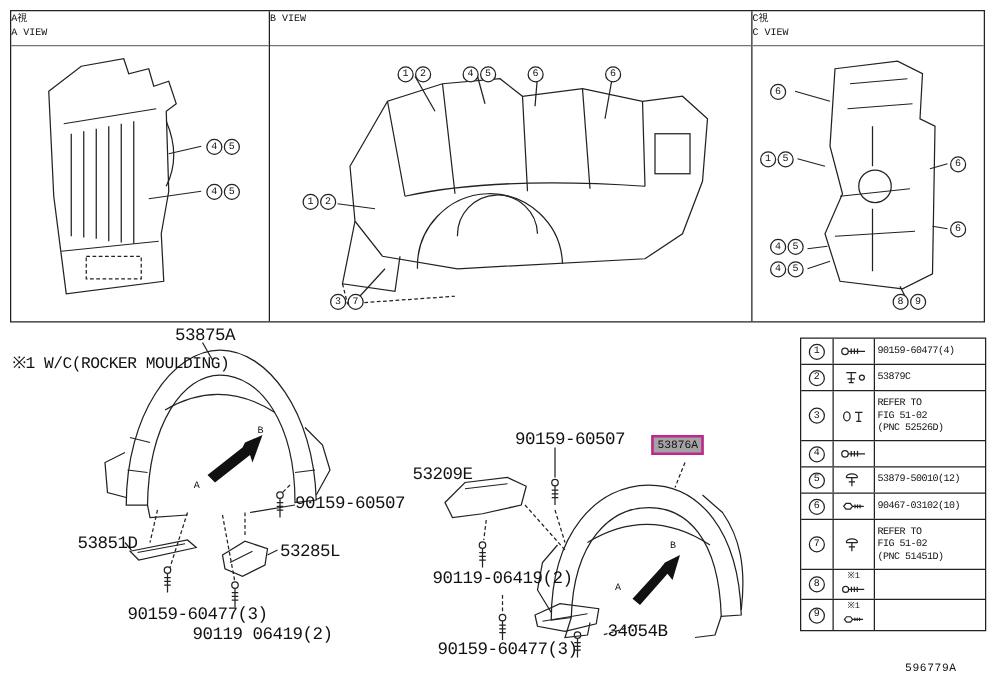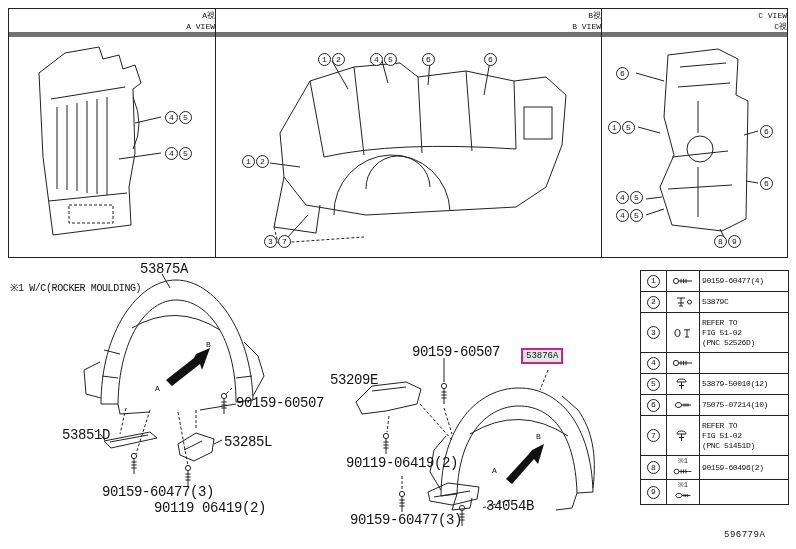--- a/index.html
+++ b/index.html
@@ -5,33 +5,33 @@
   * { margin:0; padding:0; box-sizing:border-box; }
   html,body { background:#fff; }
   body { width:796px; height:549px; font-family:"Liberation Mono","DejaVu Sans Mono",monospace; color:#111; }
   .page { position:relative; width:796px; height:549px; background:#fff; overflow:hidden; }
 
   
   .views { position:absolute; left:8px; top:8px; width:780px; height:250px; border:1px solid #222; display:flex; background:#fff; }
   .panel { position:relative; height:100%; border-right:1px solid #222; }
   .panel:last-child { border-right:none; }
   .panel-a { width:207px; } .panel-b { width:386px; } .panel-c { flex:1; }
-  .vheader { height:28px; border-bottom:5px solid #737373; text-align:right; font-size:8px; line-height:1.35; padding-top:2px; }
+  .vheader { height:28px; border-bottom:1px solid #737373; text-align:left; font-size:8px; line-height:1.35; padding-top:2px; }
   svg.draw { position:absolute; left:0; top:28px; }
 
   .callout { display:inline-flex; align-items:center; justify-content:center; width:13px; height:13px;
              border:1px solid #222; border-radius:50%; font-size:8px; line-height:1; background:#fff; }
   .copair { position:absolute; display:flex; gap:1px; }
 
   
   .bottomart { position:absolute; left:0; top:258px; }
   .lbl { position:absolute; font-size:14px; letter-spacing:-0.4px; white-space:nowrap; }
-  .note { position:absolute; font-size:10px; letter-spacing:-0.4px; white-space:nowrap; }
+  .note { position:absolute; font-size:13px; letter-spacing:-0.4px; white-space:nowrap; }
   .marker { position:absolute; font-size:8px; }
-  .hlbox { position:absolute; border:2px solid #c0268e; padding:1px 3px; font-size:9px; background:#e5e5e5; white-space:nowrap; }
+  .hlbox { position:absolute; border:2px solid #c0268e; padding:1px 3px; font-size:9px; background:#a3a3a3; white-space:nowrap; }
   .drawnum { position:absolute; font-size:9px; letter-spacing:0.5px;text-align:right; }
 
   
   .ftable { position:absolute; left:640px; top:270px; width:149px; border:1px solid #222; background:#fff; }
   .trow { display:flex; height:21px; border-bottom:1px solid #222; align-items:stretch; }
   .trow.tall { height:40px; } .trow.h24 { height:24px; }
   .trow:last-child { border-bottom:none; }
   .tnum { width:26px; border-right:1px solid #222; display:flex; align-items:center; justify-content:center; }
   .ticon { width:33px; border-right:1px solid #222; display:flex; flex-direction:column; align-items:center; justify-content:center; gap:0; }
   .iconnote { font-size:7px; line-height:1; }
@@ -67,21 +67,20 @@
         <span class="callout">5</span>
       </div>
       <div class="copair" style="left:156px;top:138px">
         <span class="callout">4</span>
         <span class="callout">5</span>
       </div>
     </div>
 
     <div class="panel panel-b">
       <div class="vheader">
-        <div>B視</div>
         <div>B VIEW</div>
       </div>
       <svg class="draw" width="384" height="220" viewBox="0 0 384 220">
         <g fill="none" stroke="#222" stroke-width="1">
           <path d="M64,96 L94,44 L138,30 L184,26 L202,40 L250,34 L298,44 L330,40 L350,58 L346,108 L330,150 L300,170 L150,178 L90,168 L68,140 Z"></path>
           <path d="M94,44 L108,120 M138,30 L148,118 M202,40 L206,116 M250,34 L256,114 M298,44 L300,112"></path>
           <path d="M108,120 Q180,104 300,112"></path>
           <path d="M118,178 A58,58 0 0 1 234,174"></path>
           <path d="M150,152 a32,32 0 0 1 64,-2"></path>
           <rect x="308" y="70" width="28" height="32"></rect>
@@ -114,22 +113,22 @@
         <span class="callout">2</span>
       </div>
       <div class="copair" style="left:48px;top:226px">
         <span class="callout">3</span>
         <span class="callout">7</span>
       </div>
     </div>
 
     <div class="panel panel-c">
       <div class="vheader">
+        <div>C視</div>
         <div>C VIEW</div>
-        <div>C視</div>
       </div>
       <svg class="draw" width="185" height="220" viewBox="0 0 185 220">
         <g fill="none" stroke="#222" stroke-width="1">
           <path d="M66,18 L116,12 L136,22 L134,58 L146,64 L144,182 L120,194 L70,188 L58,150 L72,118 L62,80 Z"></path>
           <path d="M78,30 L124,26 M76,50 L128,46"></path>
           <circle cx="98" cy="112" r="13"></circle>
           <path d="M70,120 L126,114 M66,152 L130,148"></path>
           <path d="M96,64 V96 M96,130 V180"></path>
           <path d="M34,36 L62,44"></path>
           <path d="M36,90 L58,96"></path>
@@ -329,21 +328,21 @@
       <div class="tnum">
         <span class="callout">6</span>
       </div>
       <div class="ticon">
         <svg width="22" height="14" viewBox="0 0 22 14">
           <g stroke="#222" fill="none">
               <path d="M3,7 l1.8,-2.3 h3.4 l1.8,2.3 l-1.8,2.3 h-3.4 Z M10,7 h9 M12,5.5 v3 M14,5.5 v3 M16,5.5 v3"></path>
             </g>
         </svg>
       </div>
-      <div class="tpart">75075-07214(10)</div>
+      <div class="tpart">90467-03102(10)</div>
     </div>
 
     <div class="trow tall">
       <div class="tnum">
         <span class="callout">7</span>
       </div>
       <div class="ticon">
         <svg width="22" height="14" viewBox="0 0 22 14">
           <g stroke="#222" fill="none">
               <path d="M5,5 a4.5,3 0 0 1 9,0 M5,5 H14 M9.5,5 V12 M7,8.5 H12"></path>
@@ -361,21 +360,20 @@
       </div>
       <div class="ticon">
         <span class="iconnote">※1</span>
         <svg width="22" height="13" viewBox="0 0 22 14">
           <g stroke="#222" fill="none">
               <circle cx="4" cy="7" r="2.6"></circle>
               <path d="M6.6,7 H17 M9,4.8 V9.2 M11.5,4.8 V9.2 M14,4.8 V9.2 M17,7 H20"></path>
             </g>
         </svg>
       </div>
-      <div class="tpart">90159-60496(2)</div>
     </div>
 
     <div class="trow h24">
       <div class="tnum">
         <span class="callout">9</span>
       </div>
       <div class="ticon">
         <span class="iconnote">※1</span>
         <svg width="22" height="13" viewBox="0 0 22 14">
           <g stroke="#222" fill="none">

